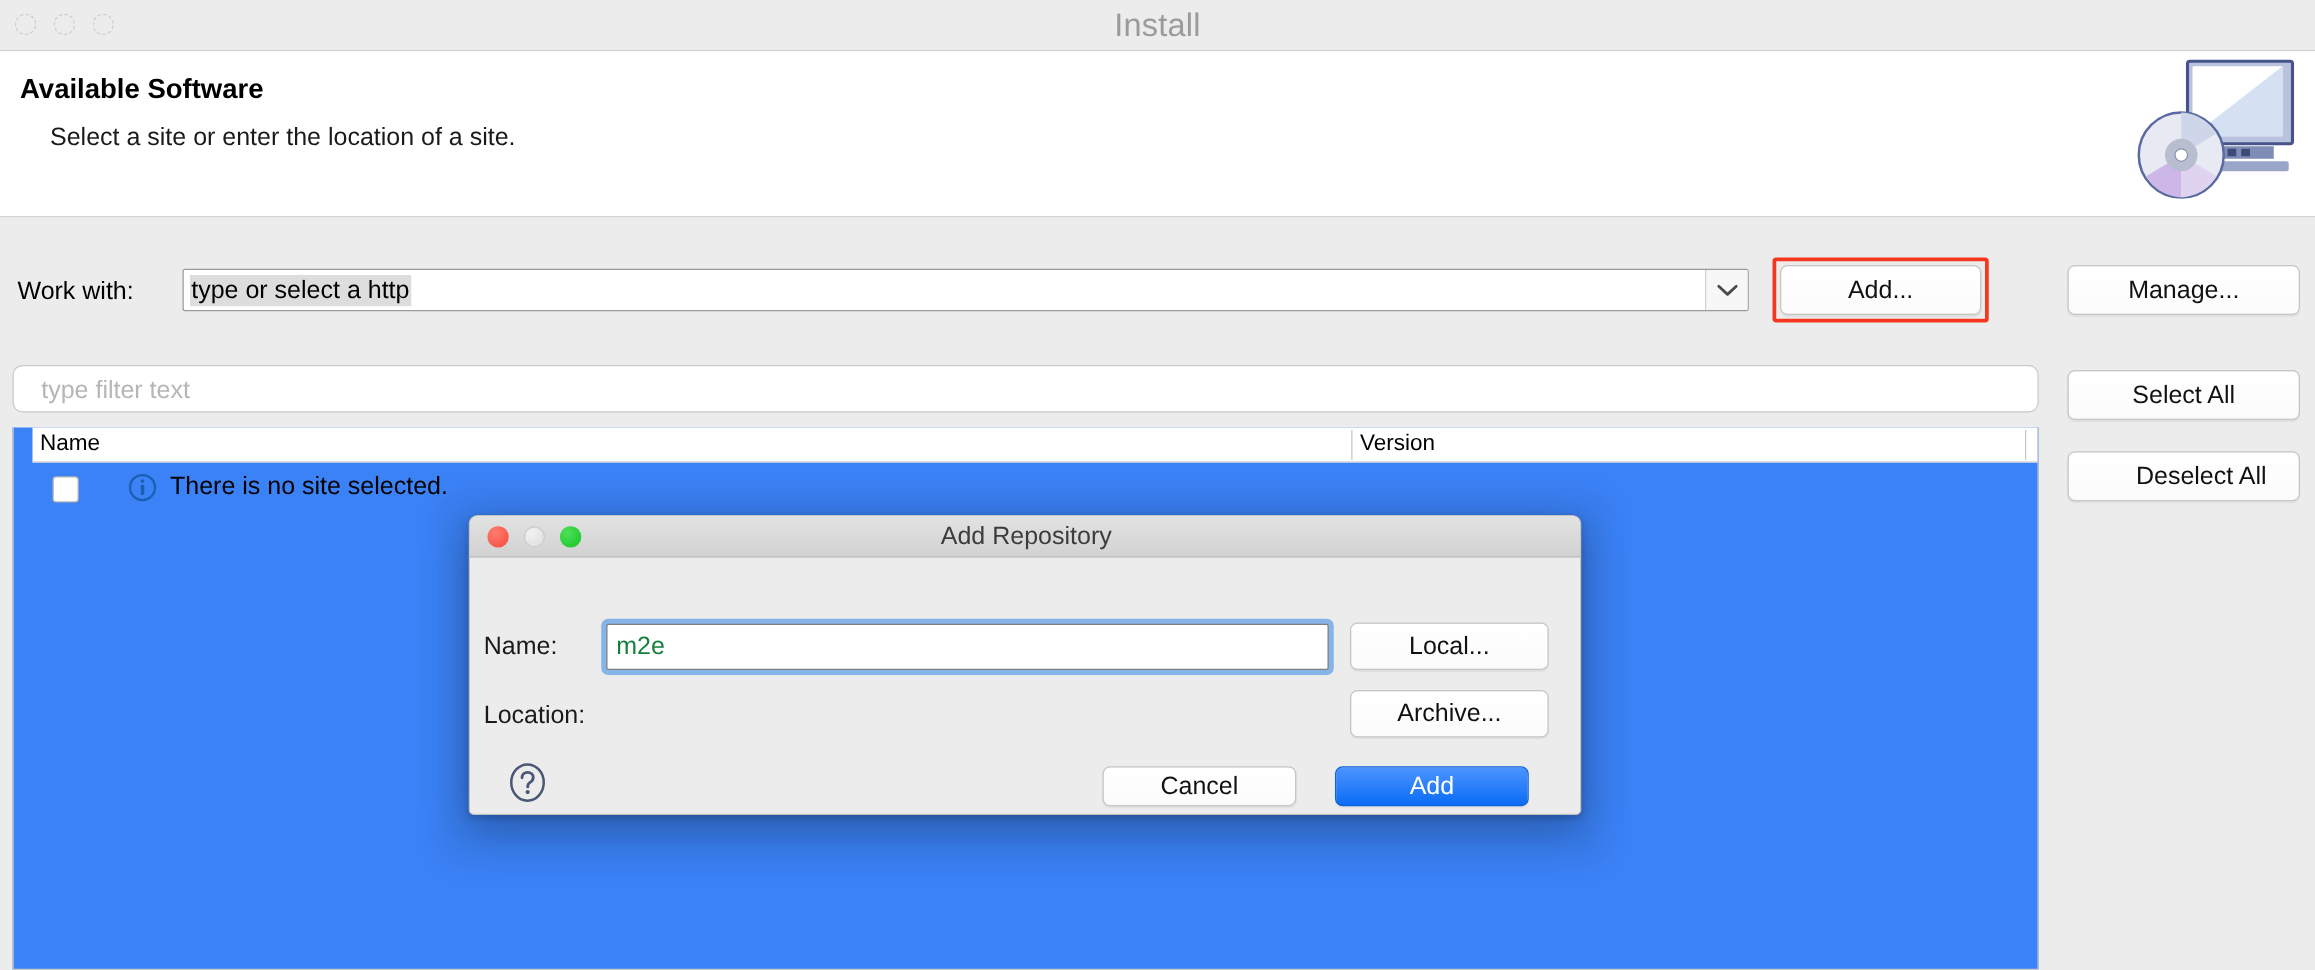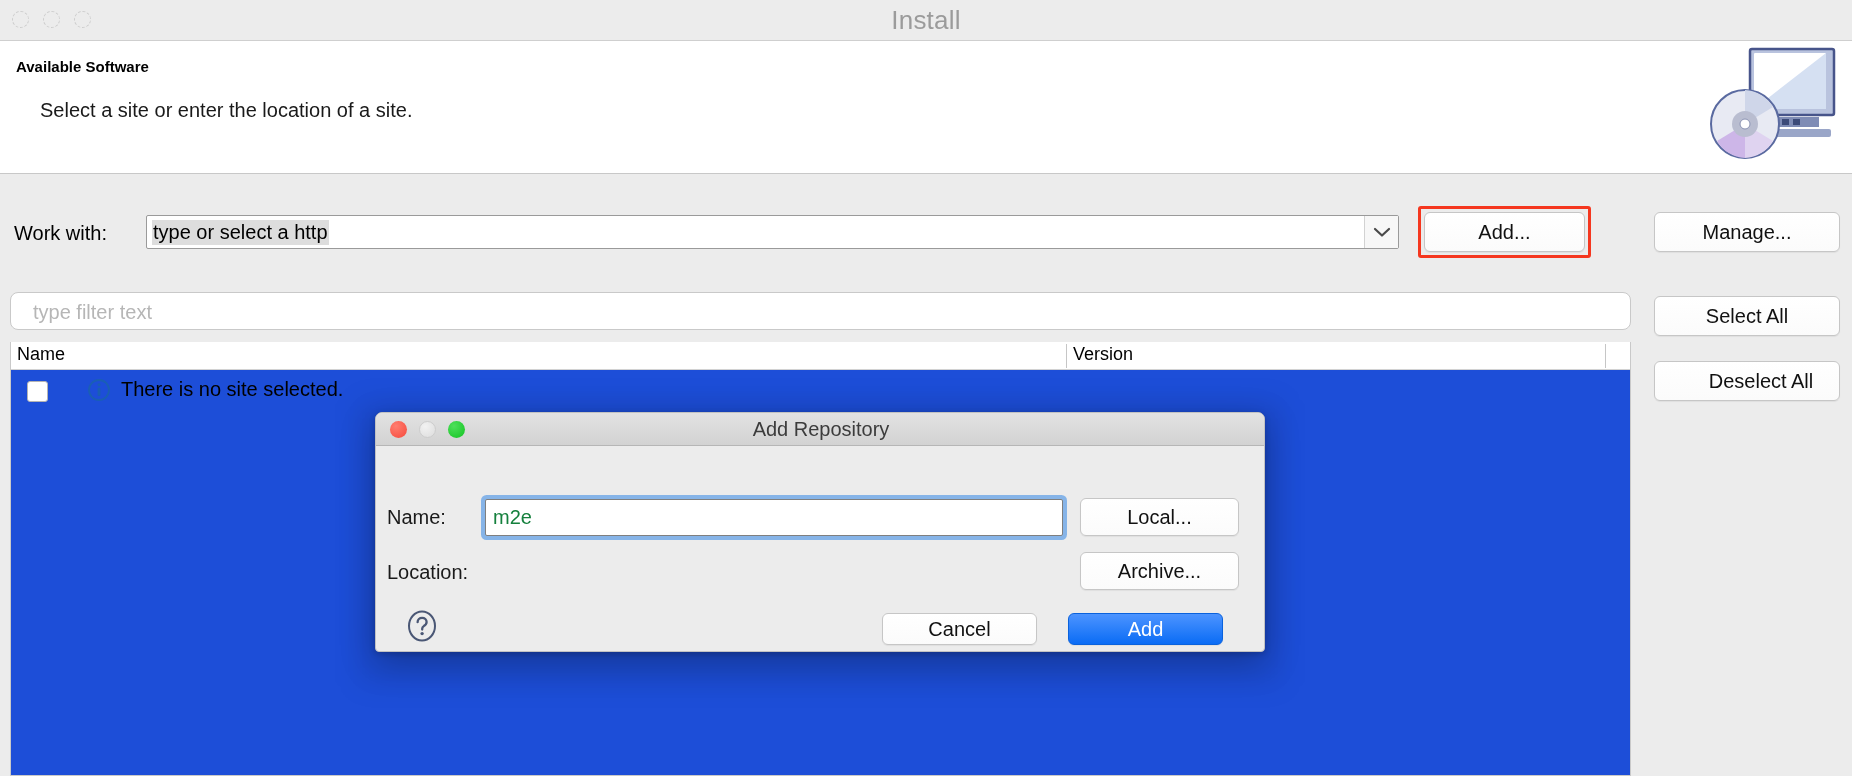--- a/index.html
+++ b/index.html
@@ -47,21 +47,21 @@
 
   
   .banner {
     position: absolute; left: 0; top: 41px;
     width: 1852px; height: 133px;
     background: #ffffff;
     border-bottom: 1px solid #c8c8c8;
   }
   .banner-title {
     position: absolute; left: 16px; top: 17px;
-    font-size: 15px; font-weight: bold; color: #000;
+    font-size: 22px; font-weight: bold; color: #000;
   }
   .banner-sub {
     position: absolute; left: 40px; top: 58px;
     font-size: 20px; color: #1a1a1a;
   }
   .banner-icon {
     position: absolute; right: 0px; top: 0px;
     width: 152px; height: 133px;
   }
 
@@ -136,23 +136,24 @@
   }
   .filter-ph {
     position: absolute; left: 22px; top: 8px;
     font-size: 20px; color: #b6b6b6;
   }
 
   
   .table {
     position: absolute; left: 10px; top: 342px;
     width: 1621px; height: 434px;
-    background: #1d4ed8;
+    background: #3b82f6;
     border: 1px solid #c9c9c9;
     border-top: none;
+    padding-left: 15px;
   }
   .table-head {
     position: relative;
     height: 28px;
     background: #fff;
     border-bottom: 1px solid #d2d2d2;
   }
   .th {
     position: absolute; top: 2px;
     font-size: 18px; color: #000;

